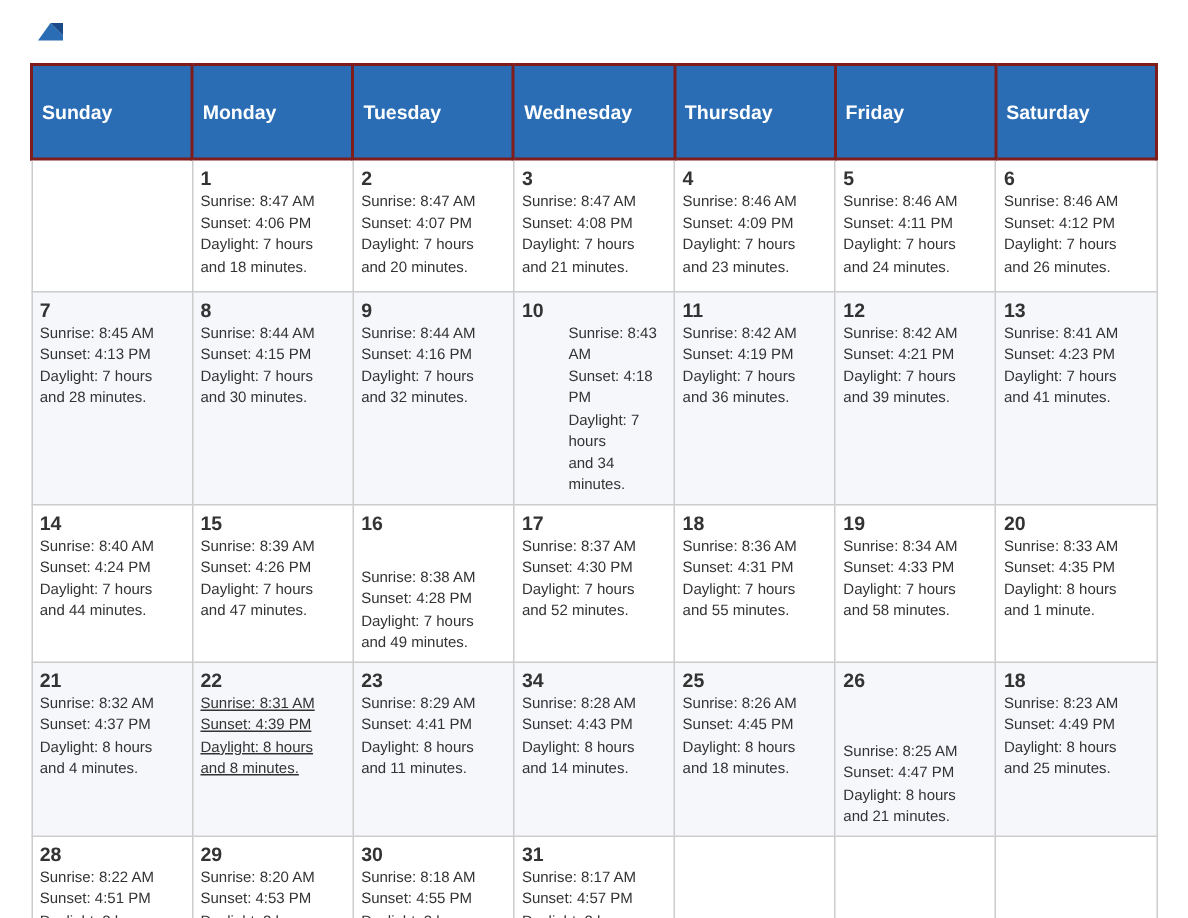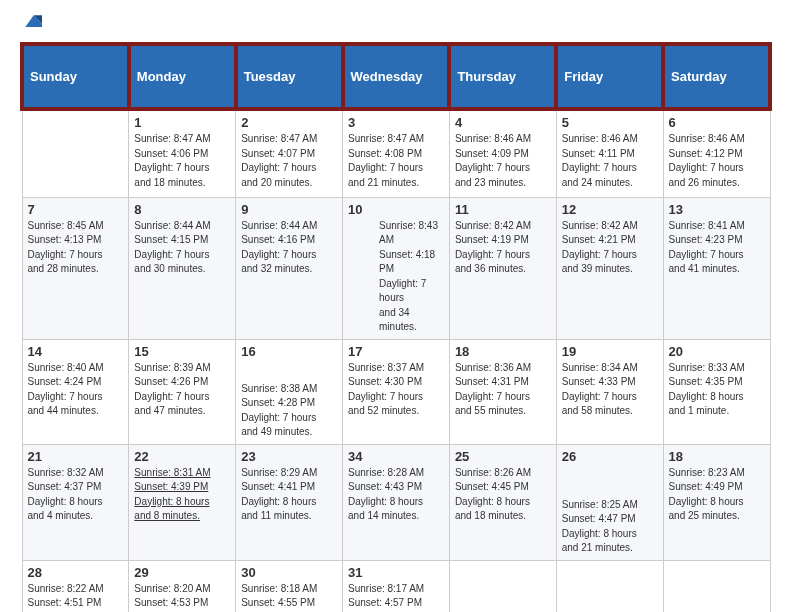--- a/index.html
+++ b/index.html
@@ -64,21 +64,21 @@
       border-collapse: collapse;
       table-layout: fixed;
     }
     .calendar-table th {
       background: #2a6db5;
       color: #fff;
       font-size: 13px;
       font-weight: bold;
       padding: 23px 6px;
       text-align: left;
-      border: 4px solid #7f1d1d;
+      border: 2px solid #7f1d1d;
     }
     .calendar-table td {
       border: 1px solid #ccc;
       vertical-align: top;
       padding: 4px 5px;
       height: 88px;
       font-size: 11px;
       color: #333;
       background: #fff;
     }

